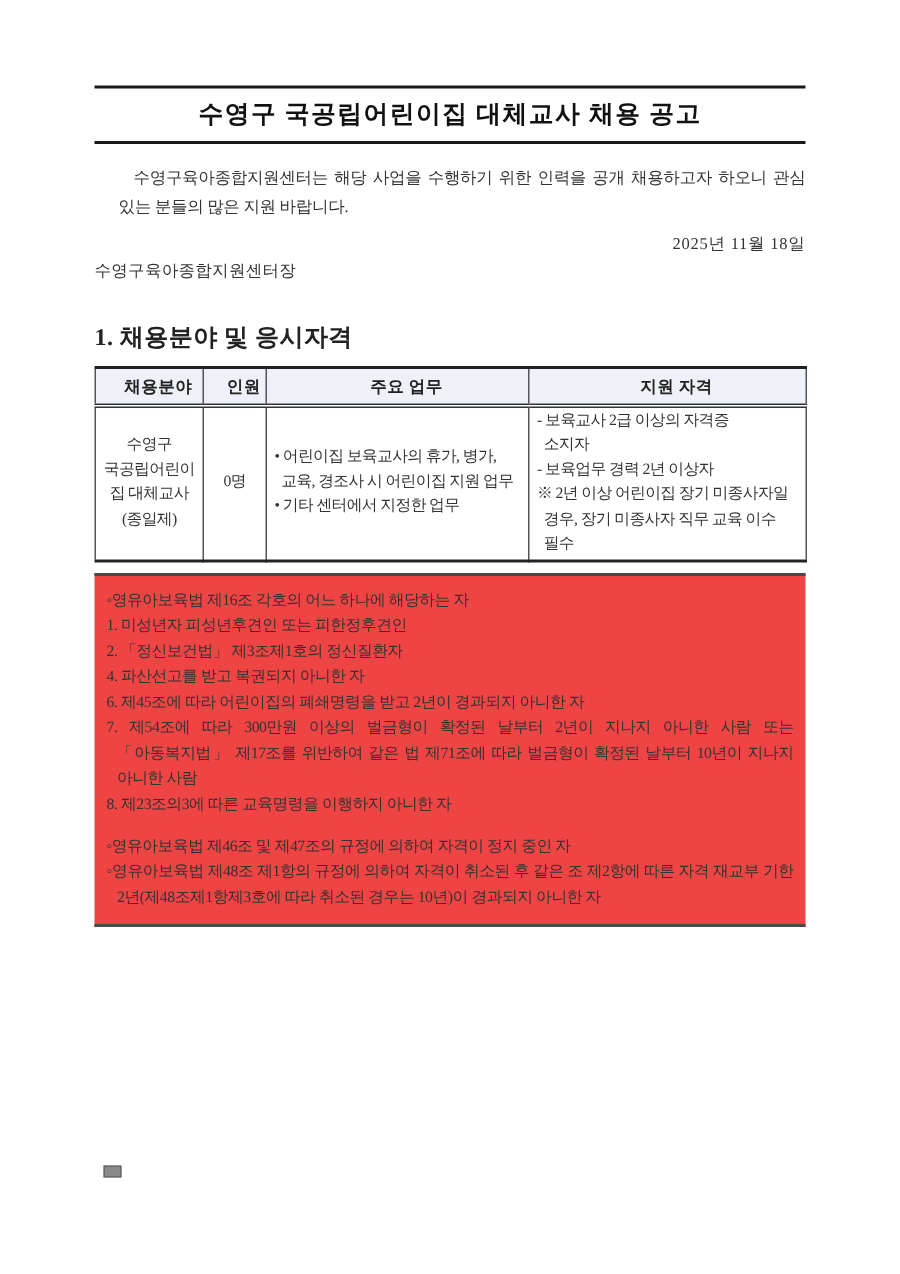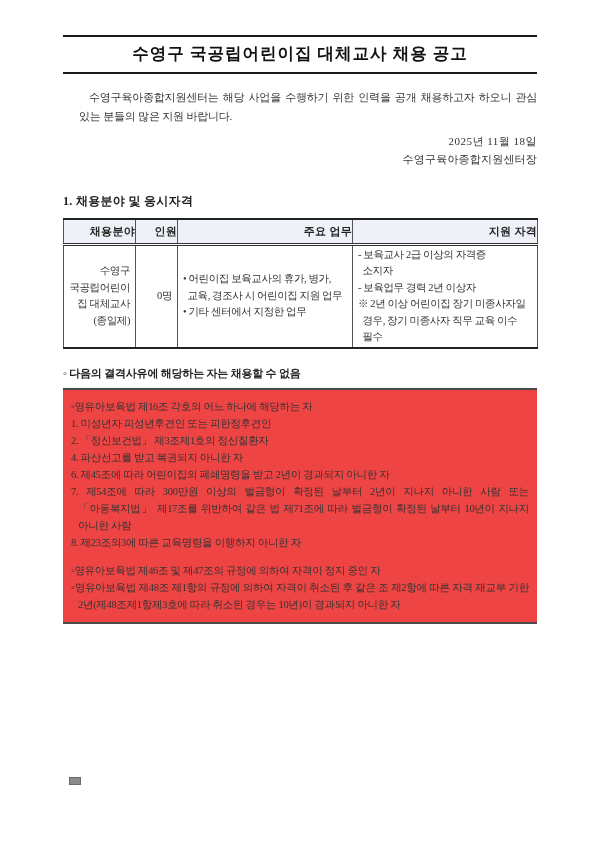--- a/index.html
+++ b/index.html
@@ -11,21 +11,21 @@
     width: 600px;
     height: 849px;
     margin: 0 auto;
     background: #ffffff;
     padding: 0 63px;
     overflow: hidden;
   }
 
   
   .title-block {
-    margin-top: 35px;
+    margin-top: 57px;
     border-top: 2px solid #1a1a1a;
     border-bottom: 2px solid #1a1a1a;
     padding: 6px 0 7px 0;
   }
   .doc-title {
     font-size: 16.5px;
     font-weight: bold;
     text-align: center;
     letter-spacing: 1px;
     color: #111;
@@ -48,31 +48,30 @@
   
   .dateline {
     margin-top: 7px;
     text-align: right;
     font-size: 11px;
     line-height: 18px;
     letter-spacing: 0.5px;
     color: #333;
   }
   .signerline {
-    text-align: right;
     font-size: 11px;
     line-height: 18px;
     letter-spacing: 0.2px;
     color: #333;
   }
 
   
   .section-heading {
     margin-top: 25px;
-    font-size: 12px;
+    font-size: 16px;
     font-weight: bold;
     letter-spacing: 0.3px;
     color: #222;
   }
 
   
   .recruit-table {
     margin-top: 8px;
     width: 474px;
     border-collapse: collapse;
@@ -81,40 +80,40 @@
     border-bottom: 2px solid #222;
     border-left: 1px solid #555;
     border-right: 1px solid #555;
     font-size: 10.5px;
   }
   .recruit-table th {
     background: #eef1f7;
     font-weight: bold;
     font-size: 11px;
     height: 25px;
-    text-align: right;
+    text-align: center;
     vertical-align: middle;
     border-bottom: 3px double #333;
     border-left: 1px solid #555;
     letter-spacing: 0.3px;
     color: #222;
     padding-left: 12px;
   }
   .recruit-table th:first-child { border-left: none; }
   .recruit-table td {
     border-left: 1px solid #555;
     vertical-align: middle;
     padding: 1px 5px;
     line-height: 16.5px;
     letter-spacing: -0.4px;
     white-space: pre-wrap;
     color: #333;
   }
   .recruit-table td:first-child { border-left: none; }
-  td.cell-center { text-align: right; }
+  td.cell-center { text-align: center; }
   td.cell-left { text-align: left; }
 
   .col-field { width: 72px; }
   .col-count { width: 42px; }
   .col-duties { width: 175px; }
   .col-quals { width: 185px; }
 
   
   .dq-heading {
     margin-top: 17px;
@@ -200,21 +199,20 @@
         <td class="cell-left">- 보육교사 2급 이상의 자격증
   소지자
 - 보육업무 경력 2년 이상자
 ※ 2년 이상 어린이집 장기 미종사자일
   경우, 장기 미종사자 직무 교육 이수
   필수</td>
       </tr>
     </tbody>
   </table>
 
-  <h3 class="dq-heading">◦ 다음의 결격사유에 해당하는 자는 채용할 수 없음</h3>
 
   <div class="gray-box">
     <div class="dq-item">◦영유아보육법 제16조 각호의 어느 하나에 해당하는 자</div>
     <div class="dq-item">1. 미성년자 피성년후견인 또는 피한정후견인</div>
     <div class="dq-item">2. 「정신보건법」 제3조제1호의 정신질환자</div>
     <div class="dq-item">4. 파산선고를 받고 복권되지 아니한 자</div>
     <div class="dq-item">6. 제45조에 따라 어린이집의 폐쇄명령을 받고 2년이 경과되지 아니한 자</div>
     <div class="dq-item">7. 제54조에 따라 300만원 이상의 벌금형이 확정된 날부터 2년이 지나지 아니한 사람 또는 「아동복지법」 제17조를 위반하여 같은 법 제71조에 따라 벌금형이 확정된 날부터 10년이 지나지 아니한 사람</div>
     <div class="dq-item">8. 제23조의3에 따른 교육명령을 이행하지 아니한 자</div>
     <div class="dq-item spaced">◦영유아보육법 제46조 및 제47조의 규정에 의하여 자격이 정지 중인 자</div>

